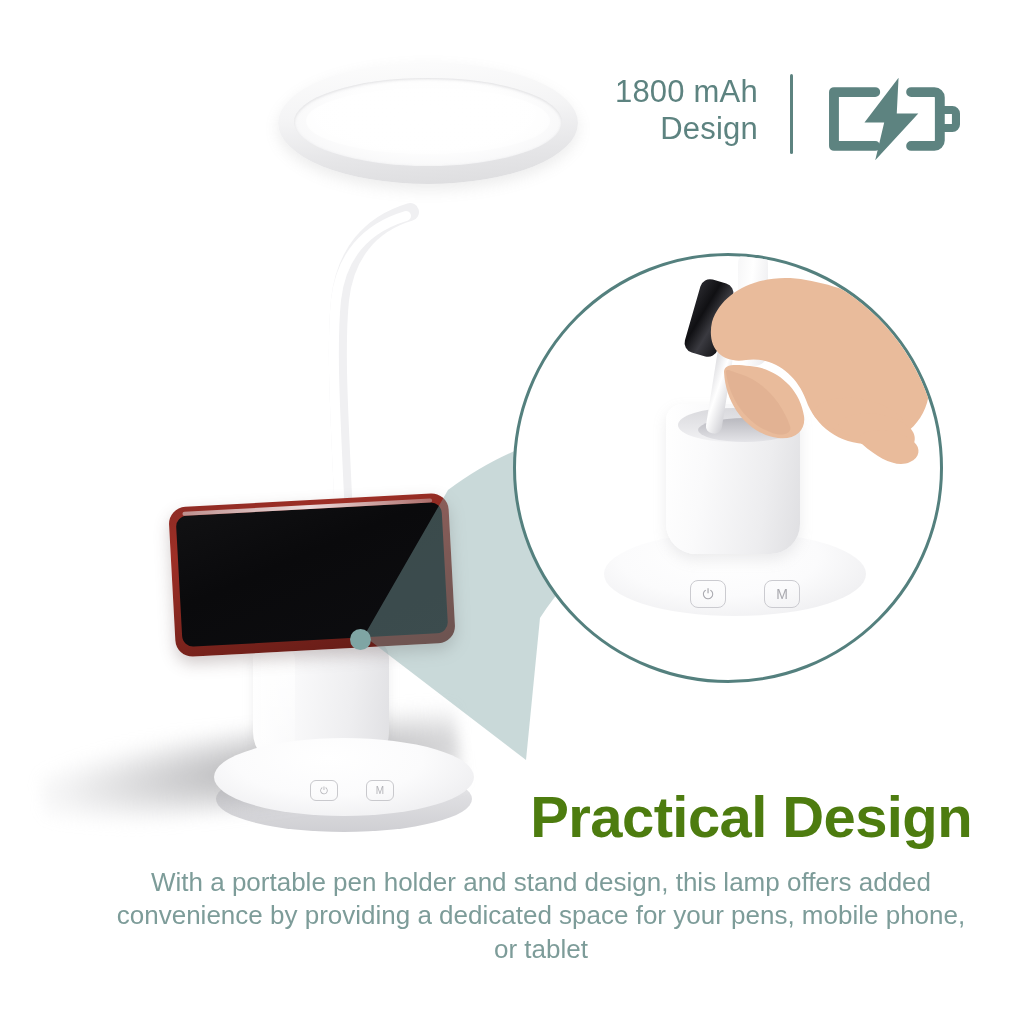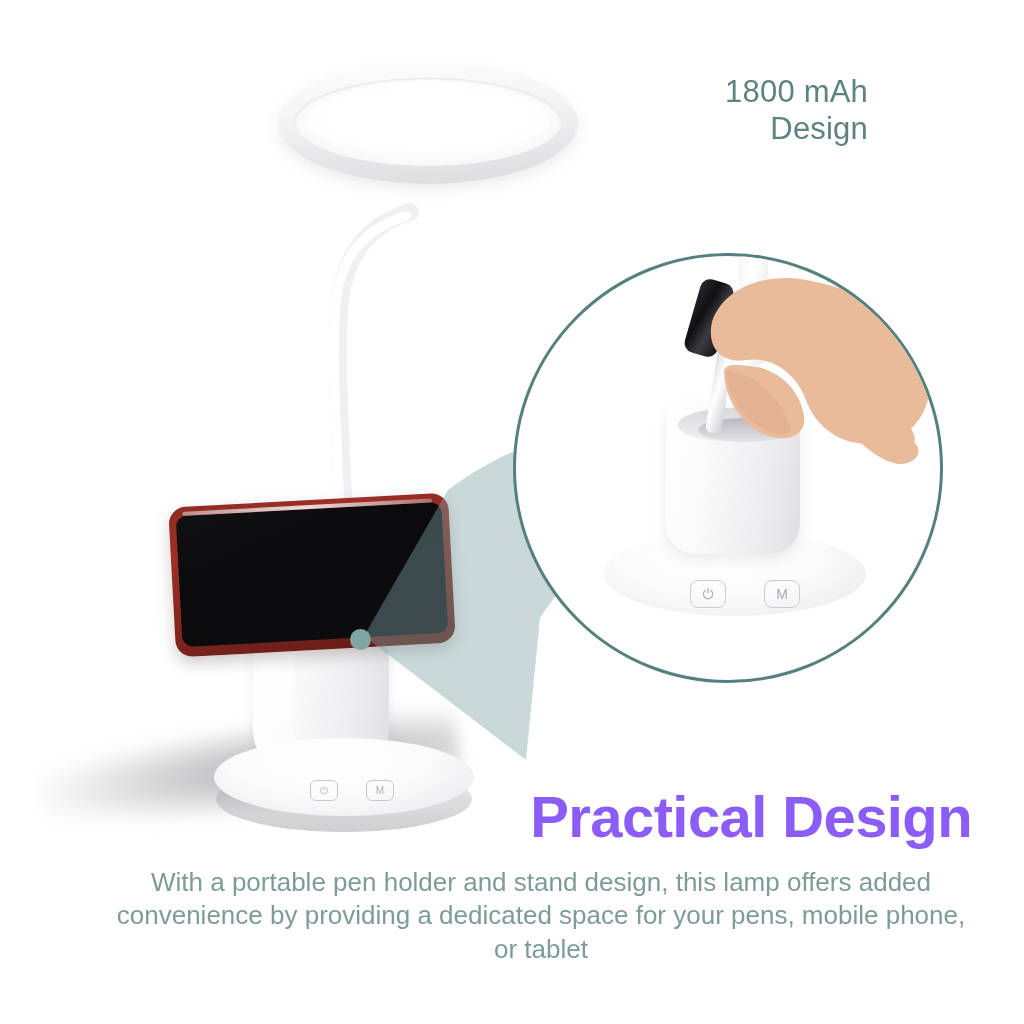--- a/index.html
+++ b/index.html
@@ -8,21 +8,21 @@
     background:#ffffff;
     font-family:"Liberation Sans", sans-serif;
     overflow:hidden;
     position:relative;
   }
   .stage{position:absolute;inset:0;width:1024px;height:1024px;}
 
   
   .battery-badge{
     position:absolute;left:600px;top:74px;width:360px;height:100px;
-    display:flex;align-items:center;gap:16px;flex-direction:column;
+    display:flex;gap:16px;
   }
   .battery-text{
     color:#5d8380;font-size:31px;line-height:1.18;text-align:right;
     width:176px;letter-spacing:.2px;font-weight:400;
   }
   .battery-divider{
     width:4px;height:80px;background:#5d8380;border-radius:2px;
     margin-left:16px;margin-right:16px;
   }
   .battery-icon{width:150px;height:90px;}
@@ -163,21 +163,21 @@
   }
   .in-btns{position:absolute;left:86px;top:48px;display:flex;gap:38px;align-items:center;}
   .in-btn{
     width:34px;height:26px;border:1.6px solid #cbcbd0;border-radius:8px;
     display:flex;align-items:center;justify-content:center;color:#a9a9af;font-size:14px;
   }
 
   
   .headline{
     position:absolute;right:52px;top:788px;
-    color:#8b5cf6;font-size:58px;font-weight:bold;letter-spacing:-.6px;
+    color:#4d7c0f;font-size:58px;font-weight:bold;letter-spacing:-.6px;
     text-align:right;line-height:1;
   }
   .subcopy{
     position:absolute;left:110px;right:52px;top:866px;
     color:#7d9c99;font-size:26px;line-height:1.28;text-align:center;
   }
 </style>
 </head>
 <body>
 

